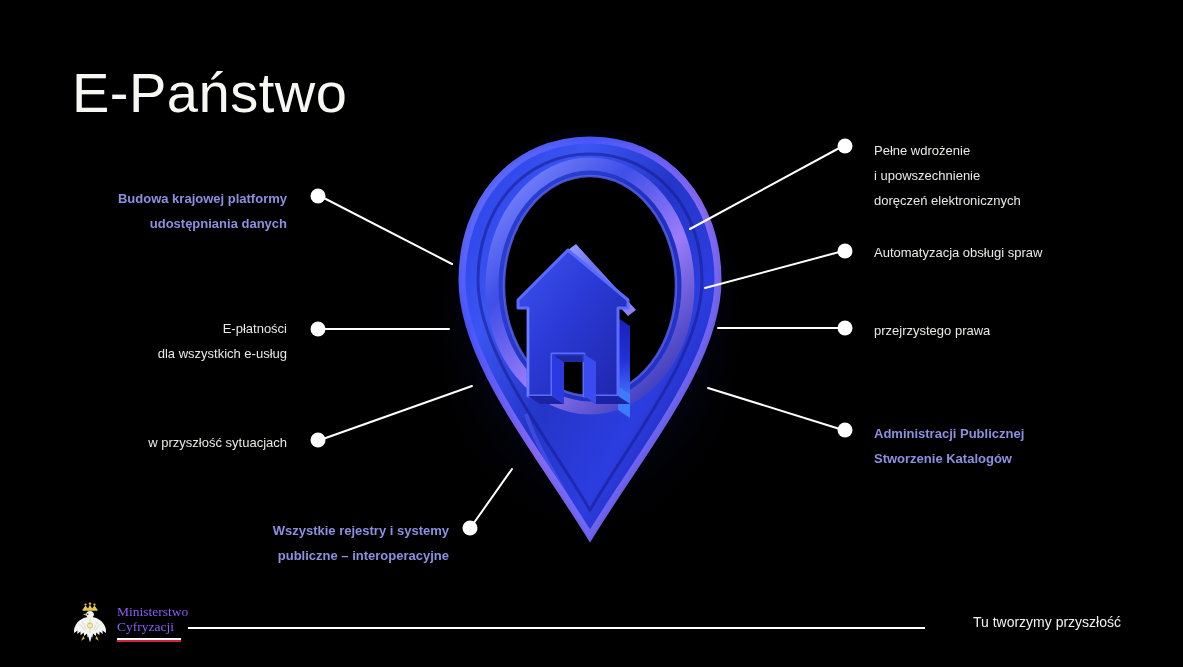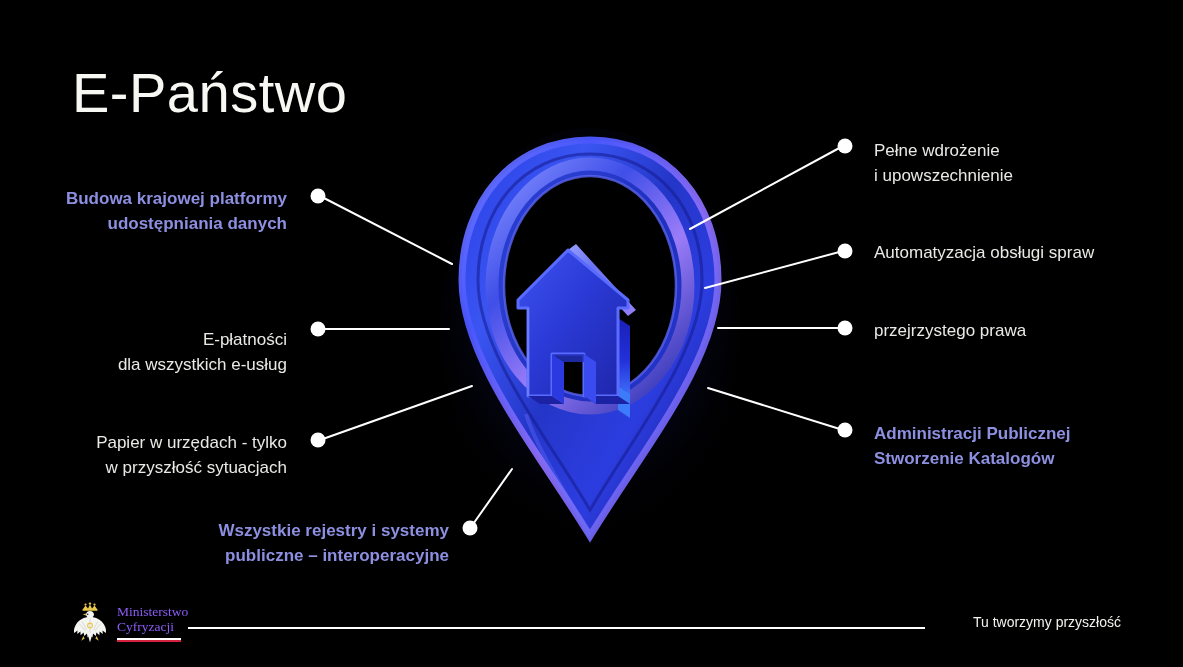--- a/index.html
+++ b/index.html
@@ -38,21 +38,21 @@
   
   #connectors {
     position:absolute; left:0; top:0;
     width:1183px; height:667px;
     pointer-events:none;
   }
 
   
   .label {
     position:absolute;
-    font-size:17px;
+    font-size:13px;
     line-height:25px;
     color:#e9e9e6;
     white-space:nowrap;
   }
   .label.left  { text-align:right; }
   .label.right { text-align:left; }
   .label.accent {
     color:#8d8fe0;
     font-weight:bold;
   }
@@ -233,38 +233,38 @@
       <circle cx="845" cy="328" r="7.5"></circle>
       <circle cx="845" cy="430" r="7.5"></circle>
     </g>
   </svg>
 
   <div class="label left accent" style="right:896px; top:186px;">
     <div>Budowa krajowej platformy</div>
     <div>udostępniania danych</div>
   </div>
 
-  <div class="label left" style="right:896px; top:327px;">
+  <div class="label left" style="right:896px; top:316px;">
     <div>E-płatności</div>
     <div>dla wszystkich e-usług</div>
   </div>
 
   <div class="label left" style="right:896px; top:430px;">
-    <div>Papier w urzędach - tylko</div>
     <div>w przyszłość sytuacjach</div>
   </div>
 
   <div class="label left accent" style="right:734px; top:518px;">
     <div>Wszystkie rejestry i systemy</div>
     <div>publiczne – interoperacyjne</div>
   </div>
 
   <div class="label right" style="left:874px; top:138px;">
     <div>Pełne wdrożenie</div>
     <div>i upowszechnienie</div>
+    <div>doręczeń elektronicznych</div>
   </div>
 
   <div class="label right" style="left:874px; top:240px;">
     <div>Automatyzacja obsługi spraw</div>
   </div>
 
   <div class="label right" style="left:874px; top:318px;">
     <div>przejrzystego prawa</div>
   </div>
 

